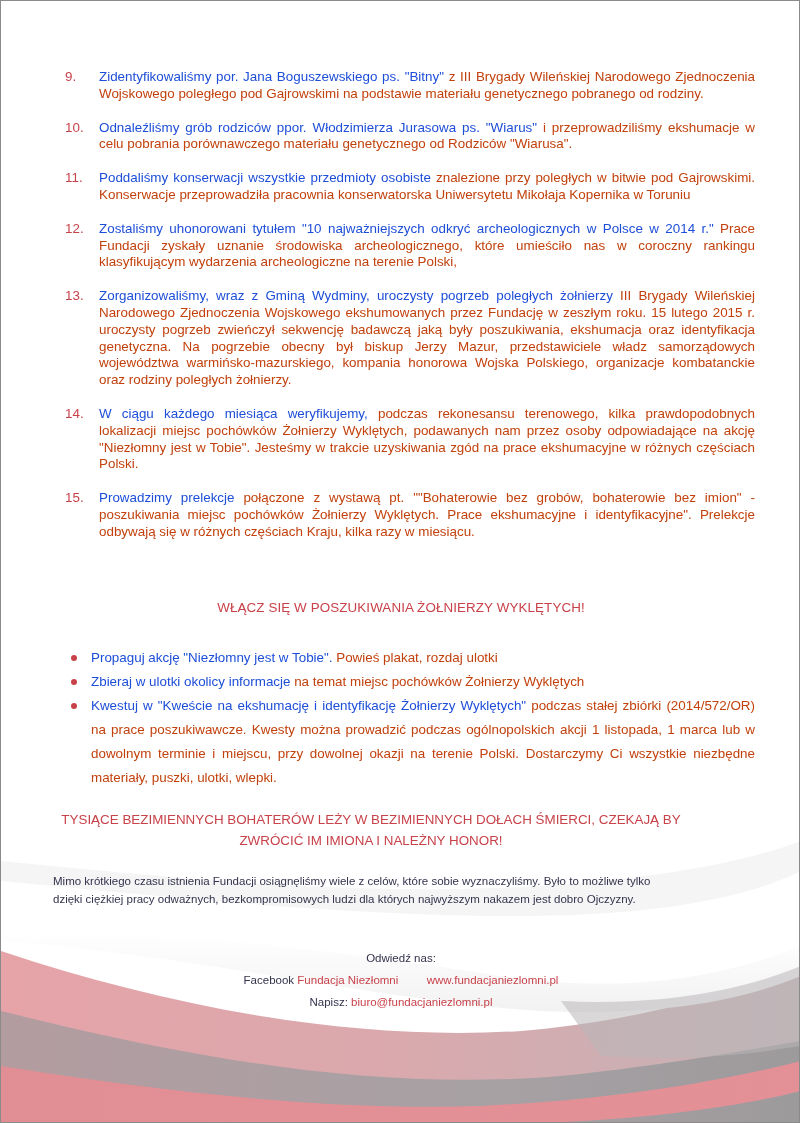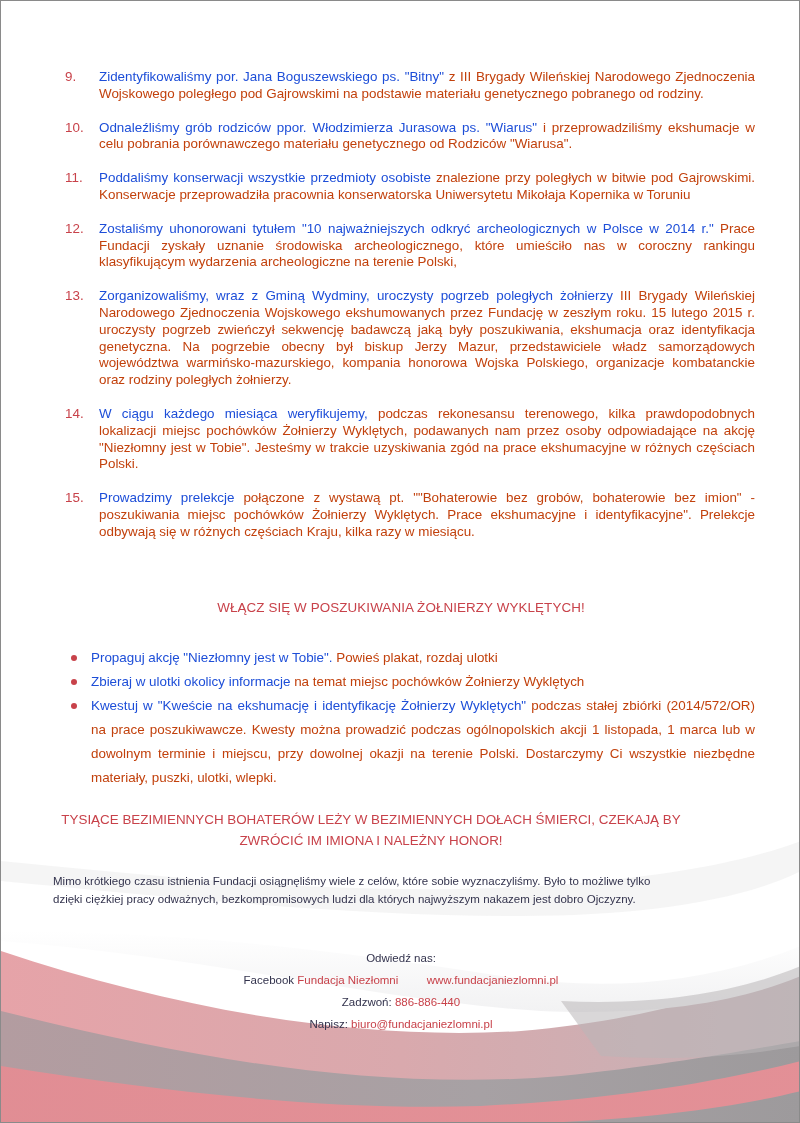--- a/index.html
+++ b/index.html
@@ -150,23 +150,19 @@
 
     <div class="contacts">
       <span class="row">Odwiedź nas:</span>
       <span class="row">
         <span>Facebook</span>
         <span class="lnk">Fundacja Niezłomni</span>
         <span class="gap"></span>
         <span class="lnk">www.fundacjaniezlomni.pl</span>
       </span>
       <span class="row">
-        <span>Zadzwoń:</span>
-        <span class="lnk">886-886-440</span>
-      </span>
-      <span class="row">
         <span>Napisz:</span>
         <span class="lnk">biuro@fundacjaniezlomni.pl</span>
       </span>
     </div>
 
   </div>
 </div>
 
 </body></html>

